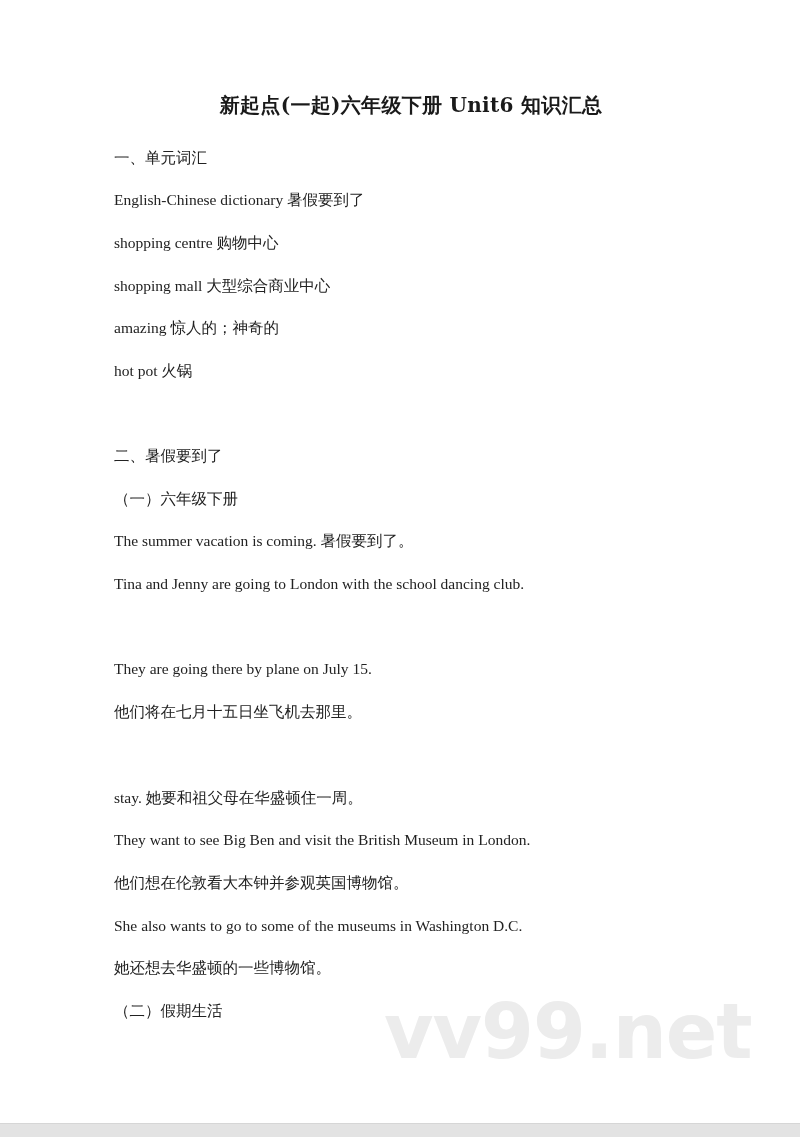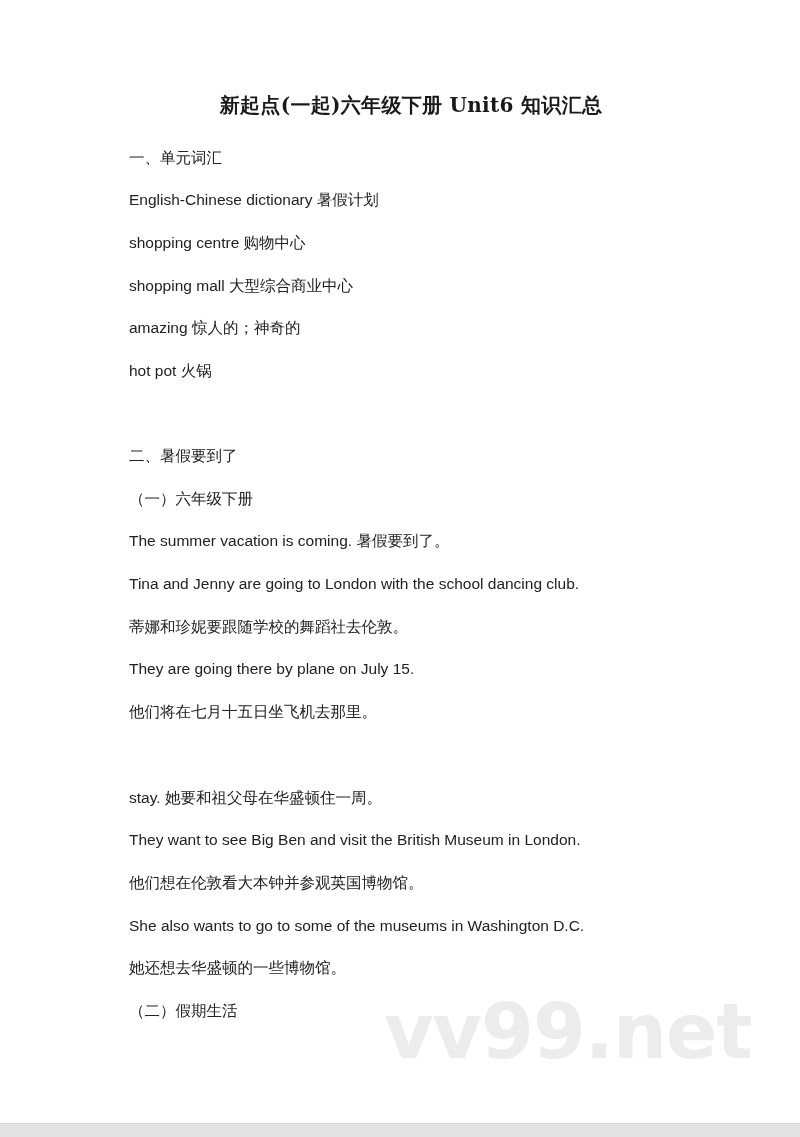--- a/index.html
+++ b/index.html
@@ -39,22 +39,22 @@
       width: 790px;
       text-align: center;
       font-family: "DejaVu Serif", serif;
       font-weight: bold;
       font-size: 20px;
       color: #1a1a1a;
       letter-spacing: 0.3px;
     }
     .line {
       position: absolute;
-      left: 113px;
-      font-family: Liberation Sans, sans-serif;
+      left: 98px;
+      font-family: Liberation Serif, serif;
       font-size: 15.5px;
       color: #222222;
       white-space: nowrap;
       line-height: 20px;
     }
     .watermark {
       position: absolute;
       left: 368px;
       top: 994px;
       font-family: "DejaVu Sans", sans-serif;
@@ -66,31 +66,30 @@
       line-height: 76px;
     }
   </style>
 </head>
 <body>
 
 <div class="page">
   <div class="title">新起点(一起)六年级下册 Unit6  知识汇总</div>
 
   <div class="line" style="top:148px">一、单元词汇</div>
-  <div class="line" style="top:190px">English-Chinese dictionary  暑假计划</div>
+  <div class="line" style="top:190px">English-Chinese dictionary  暑假要到了</div>
   <div class="line" style="top:233px">shopping centre  购物中心</div>
   <div class="line" style="top:276px">shopping mall  大型综合商业中心</div>
   <div class="line" style="top:318px">amazing  惊人的；神奇的</div>
   <div class="line" style="top:361px">hot pot  火锅</div>
 
   <div class="line" style="top:446px">二、暑假要到了</div>
   <div class="line" style="top:489px">（一）六年级下册</div>
   <div class="line" style="top:531px">The summer vacation is coming.  暑假要到了。</div>
   <div class="line" style="top:574px">Tina and Jenny are going to London with the school dancing club.</div>
-  <div class="line" style="top:617px">蒂娜和珍妮要跟随学校的舞蹈社去伦敦。</div>
   <div class="line" style="top:659px">They are going there by plane on July 15.</div>
   <div class="line" style="top:702px">他们将在七月十五日坐飞机去那里。</div>
   <div class="line" style="top:788px">stay.  她要和祖父母在华盛顿住一周。</div>
   <div class="line" style="top:873px">他们想在伦敦看大本钟并参观英国博物馆。</div>
   <div class="line" style="top:830px">They want to see Big Ben and visit the British Museum in London.</div>
   <div class="line" style="top:958px">她还想去华盛顿的一些博物馆。</div>
   <div class="line" style="top:916px">She also wants to go to some of the museums in Washington D.C.</div>
   <div class="line" style="top:1001px">（二）假期生活</div>
 
   <div class="watermark">vv99.net</div>

